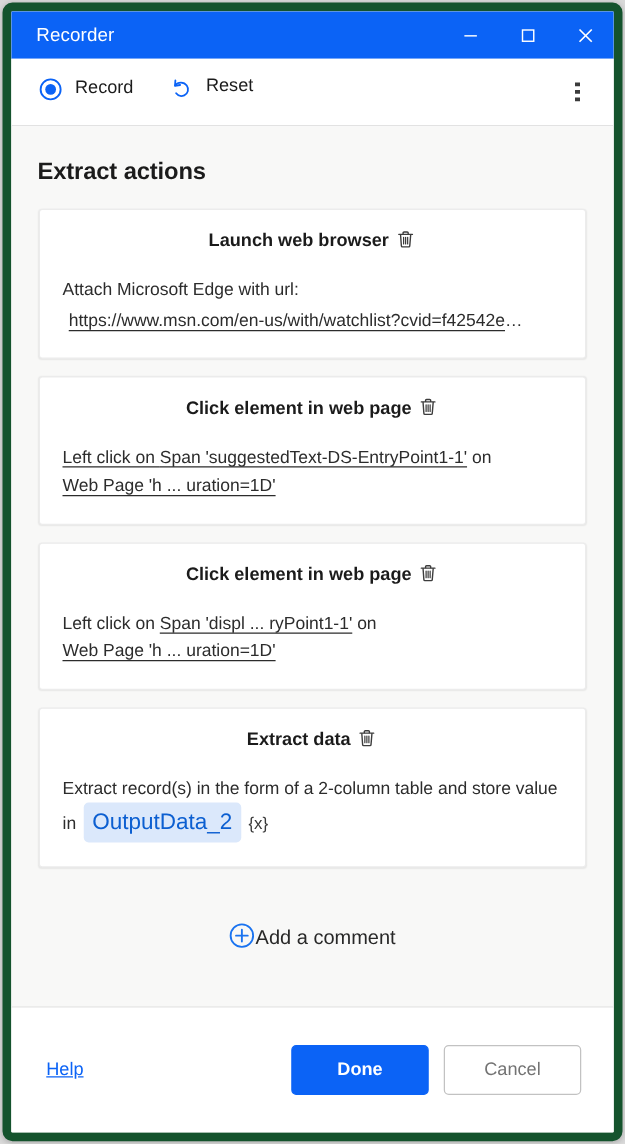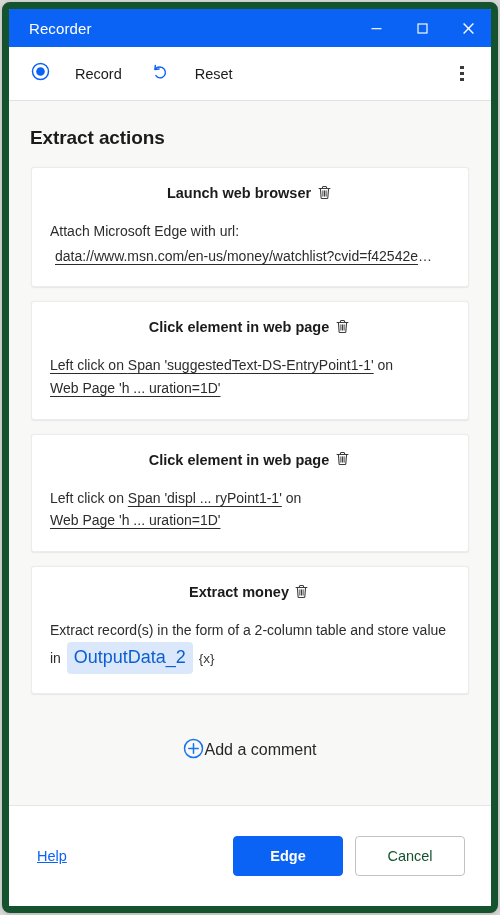--- a/index.html
+++ b/index.html
@@ -53,22 +53,21 @@
     height: 54px;
     background: #ffffff;
     border-bottom: 1px solid #e2e2e2;
     display: flex;
     align-items: center;
     padding: 0 14px 0 16px;
     flex: 0 0 auto;
   }
   .tool-item {
     display: flex;
-    align-items: center;
-    gap: 25px;
+    gap: 10px;
     padding: 6px 10px 6px 6px;
     border-radius: 4px;
     cursor: default;
   }
   .tool-label { font-size: 14.5px; color: #1b1b1b; }
   .tool-spacer { flex: 1 1 auto; }
   .overflow-btn {
     width: 30px; height: 30px;
     display: flex; flex-direction: column;
     align-items: center; justify-content: center;
@@ -192,21 +191,21 @@
   }
   .btn-primary {
     background: #0B63F6;
     color: #ffffff;
     font-weight: bold;
     border: 1px solid #0B63F6;
     margin-right: 12px;
   }
   .btn-secondary {
     background: #ffffff;
-    color: #14532d;
+    color: #737373;
     border: 1px solid #c2c2c2;
   }
 </style>
 </head>
 <body>
 
 <div class="window">
 
   <div class="titlebar">
     <div class="titlebar-title">Recorder</div>
@@ -282,21 +281,21 @@
                 <path d="M3.6 5.3 H16.4" stroke="#3c3c3c" stroke-width="1.3" stroke-linecap="round"></path>
                 <path d="M7.6 5.3 V3.9 a.9 .9 0 0 1 .9-.9 h3 a.9 .9 0 0 1 .9 .9 V5.3" fill="none" stroke="#3c3c3c" stroke-width="1.3"></path>
                 <path d="M5.2 5.3 L6.0 16.1 a1 1 0 0 0 1 .95 h5.9 a1 1 0 0 0 1-.95 L14.8 5.3" fill="none" stroke="#3c3c3c" stroke-width="1.3"></path>
                 <path d="M8.1 8.0 V14.3 M10 8.0 V14.3 M11.9 8.0 V14.3" stroke="#3c3c3c" stroke-width="1.15" stroke-linecap="round"></path>
               </svg>
             </span>
           </div>
         </div>
         <div class="card-body">
           <div>Attach Microsoft Edge with url:</div>
-          <div class="url-line"><a class="u" href="#" style="color:#2c2c2c;">data://www.msn.com/en-us/money/watchlist?cvid=f42542e</a><span class="ell">…</span></div>
+          <div class="url-line"><a class="u" href="#" style="color:#2c2c2c;">https://www.msn.com/en-us/with/watchlist?cvid=f42542e</a><span class="ell">…</span></div>
         </div>
       </div>
 
       <div class="card">
         <div class="card-head">
           <div class="card-title">Click element in web page</div>
           <div class="trash-btn">
             <span>
               <svg width="17" height="17" viewBox="0 0 20 20">
                 <path d="M3.6 5.3 H16.4" stroke="#3c3c3c" stroke-width="1.3" stroke-linecap="round"></path>
@@ -328,21 +327,21 @@
           </div>
         </div>
         <div class="card-body">
           <div><span>Left click on </span><span class="u">Span 'displ ... ryPoint1-1'</span><span> on</span></div>
           <div><span class="u">Web Page 'h ... uration=1D'</span></div>
         </div>
       </div>
 
       <div class="card">
         <div class="card-head">
-          <div class="card-title">Extract money</div>
+          <div class="card-title">Extract data</div>
           <div class="trash-btn">
             <span>
               <svg width="17" height="17" viewBox="0 0 20 20">
                 <path d="M3.6 5.3 H16.4" stroke="#3c3c3c" stroke-width="1.3" stroke-linecap="round"></path>
                 <path d="M7.6 5.3 V3.9 a.9 .9 0 0 1 .9-.9 h3 a.9 .9 0 0 1 .9 .9 V5.3" fill="none" stroke="#3c3c3c" stroke-width="1.3"></path>
                 <path d="M5.2 5.3 L6.0 16.1 a1 1 0 0 0 1 .95 h5.9 a1 1 0 0 0 1-.95 L14.8 5.3" fill="none" stroke="#3c3c3c" stroke-width="1.3"></path>
                 <path d="M8.1 8.0 V14.3 M10 8.0 V14.3 M11.9 8.0 V14.3" stroke="#3c3c3c" stroke-width="1.15" stroke-linecap="round"></path>
               </svg>
             </span>
           </div>
@@ -363,17 +362,17 @@
         </span>
         <span class="add-comment-label">Add a comment</span>
       </div>
 
     </div>
   </div>
 
   <div class="footer">
     <a class="help-link" href="#">Help</a>
     <div class="footer-spacer"></div>
-    <div class="btn btn-primary">Edge</div>
+    <div class="btn btn-primary">Done</div>
     <div class="btn btn-secondary">Cancel</div>
   </div>
 
 </div>
 
 </body></html>

